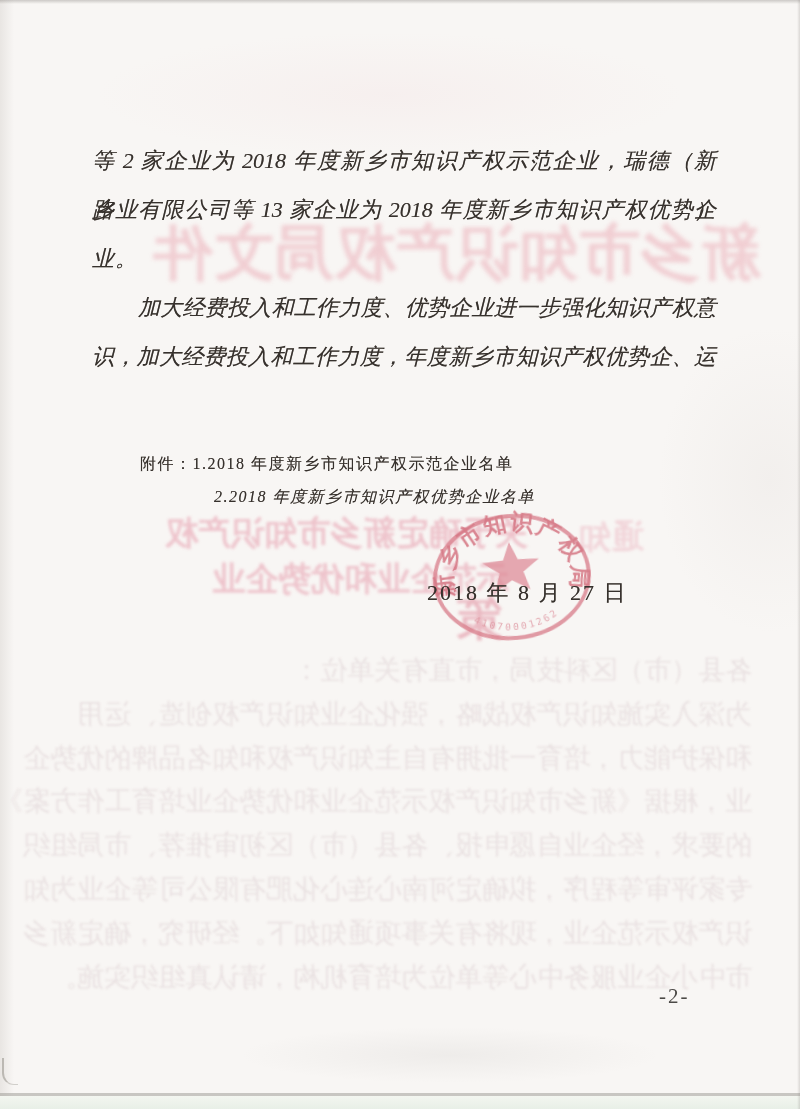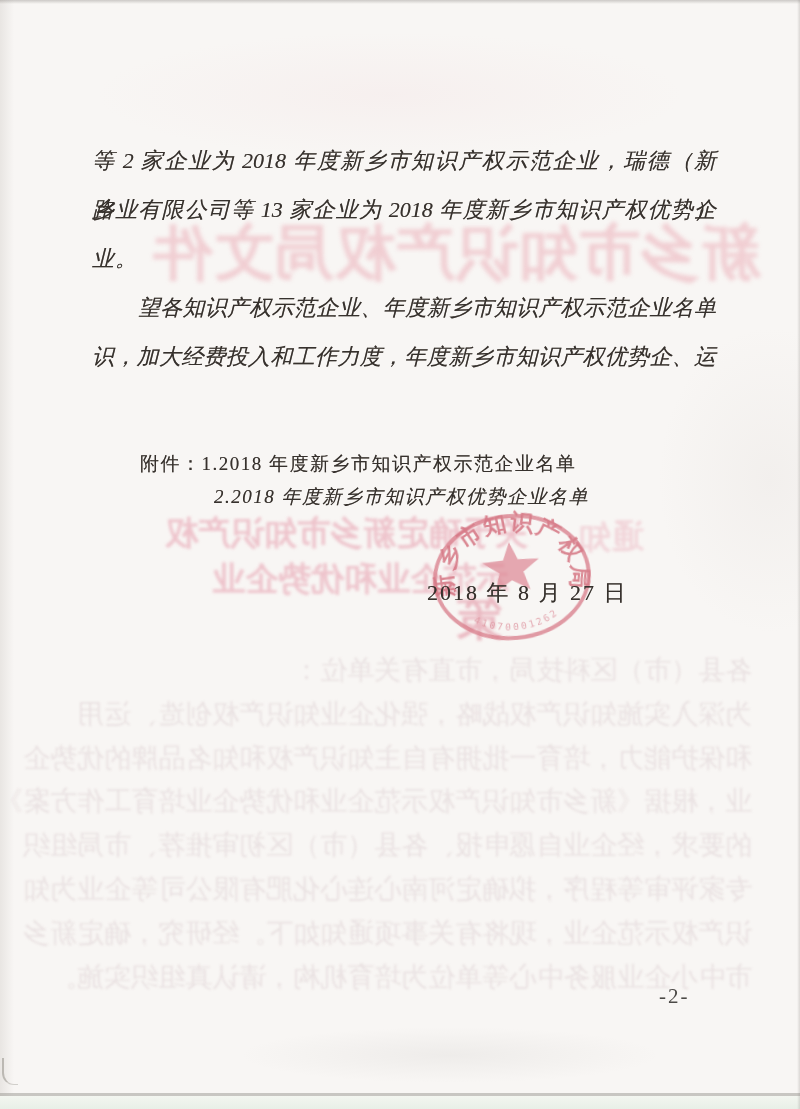--- a/index.html
+++ b/index.html
@@ -46,21 +46,21 @@
   }
   
   .ink{color:#36312d;z-index:3;text-shadow:0 0 .5px rgba(70,58,50,.55);}
   .para{position:absolute;left:92px;width:624px;font-size:22px;}
   .para .ln{height:49px;line-height:49px;text-align:justify;font-style:italic;}
   .para .ln.full{text-align-last:justify;}
   .para .ln.part{text-align:left;letter-spacing:1px;}
   .para .ln.indent{padding-left:46px;}
   #p1{top:136px;}
   #p2{top:283px;}
-  .att{position:absolute;font-size:19px;height:49px;line-height:49px;letter-spacing:1.5px;white-space:nowrap;}
+  .att{position:absolute;font-size:16px;height:49px;line-height:49px;letter-spacing:1.5px;white-space:nowrap;}
   #att1{left:140px;top:439px;}
   #att2{left:214px;top:472px;font-style:italic;}
   .date-line{position:absolute;left:427px;top:578px;font-size:22px;line-height:30px;letter-spacing:2px;white-space:nowrap;z-index:3;}
   .page-num{position:absolute;left:659px;top:984px;font-size:21px;letter-spacing:2px;color:#4c4a47;z-index:3;}
 </style>
 </head>
 <body>
 
 <div class="page">
 
@@ -93,21 +93,21 @@
     <polygon transform="translate(100,64) scale(1,0.9)" points="0,-30 7.4,-10.2 28.5,-9.3 12,3.9 17.6,24.3 0,12.6 -17.6,24.3 -12,3.9 -28.5,-9.3 -7.4,-10.2" fill="#dd8b97" opacity="0.8"></polygon>
   </svg>
 
   <div id="p1" class="para ink">
     <div class="ln full">等 2 家企业为 2018 年度新乡市知识产权示范企业，瑞德（新乡）</div>
     <div class="ln full">路业有限公司等 13 家企业为 2018 年度新乡市知识产权优势企</div>
     <div class="ln part">业。</div>
   </div>
 
   <div id="p2" class="para ink">
-    <div class="ln full indent">望各知识产权示范企业、年度新乡市知识产权示范企业名单</div>
+    <div class="ln full indent">加大经费投入和工作力度、优势企业进一步强化知识产权意</div>
     <div class="ln full">识，加大经费投入和工作力度，年度新乡市知识产权优势企、运</div>
   </div>
 
   <div id="att1" class="att ink">附件：1.2018 年度新乡市知识产权示范企业名单</div>
   <div id="att2" class="att ink">2.2018 年度新乡市知识产权优势企业名单</div>
 
   <div class="date-line ink">2018 年 8 月 27 日</div>
 
   <div class="page-num">-2-</div>
 

